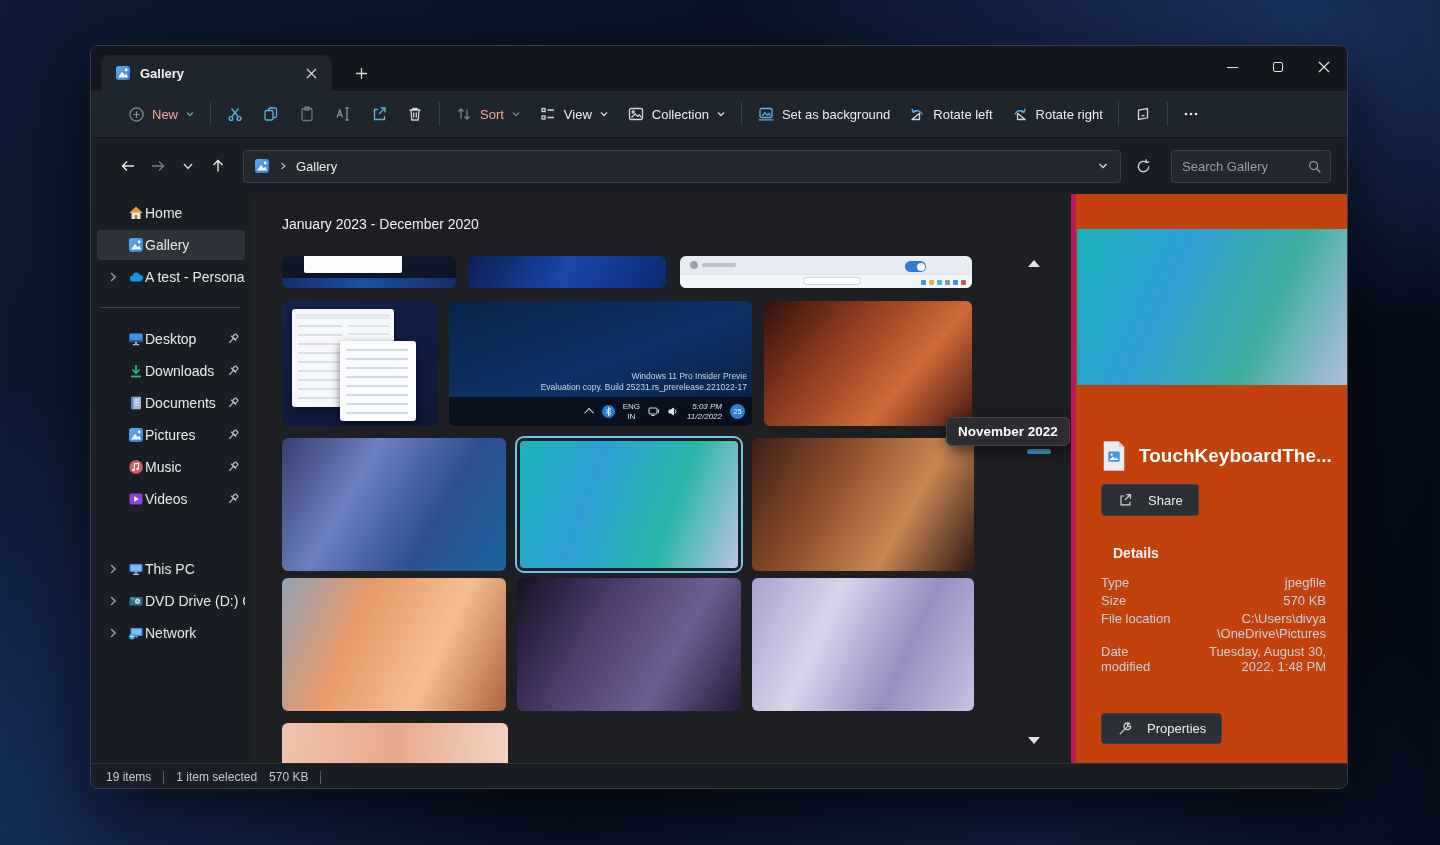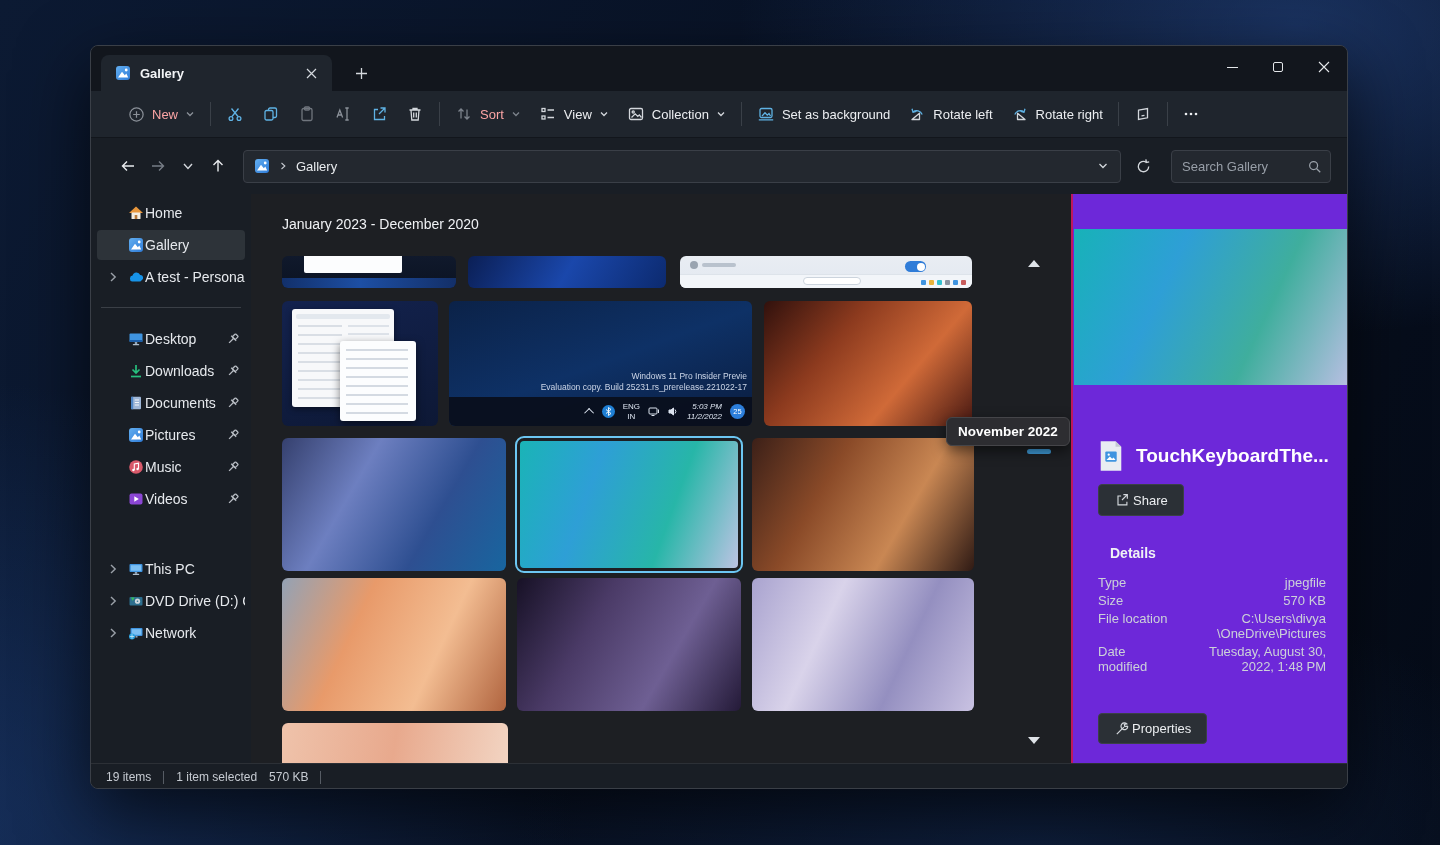--- a/index.html
+++ b/index.html
@@ -96,25 +96,25 @@
   .badge25 { width:15px; height:15px; border-radius:50%; background:#2c7edb; color:#fff; font-size:7.5px;
     display:flex; align-items:center; justify-content:center; }
   
   .rail-up, .rail-down { position:absolute; left:777px; width:0; height:0; border-left:6px solid transparent; border-right:6px solid transparent; }
   .rail-up { top:66px; border-bottom:7px solid #dfe3e8; }
   .rail-down { top:543px; border-top:7px solid #dfe3e8; }
   .rail-thumb { position:absolute; left:776px; top:255px; width:24px; height:5px; border-radius:3px; background:#3f9bd8; }
   .tooltip { position:absolute; left:695px; top:223px; background:#2d2d31; border:1px solid #454549; border-radius:6px;
     padding:6px 11px; font-size:13.5px; font-weight:bold; color:#fff; white-space:nowrap; box-shadow:0 5px 14px rgba(0,0,0,.55); }
   
-  .details { position:relative; width:278px; flex:none; background:#6d28d9; border-left:2px solid #be185d; }
+  .details { position:relative; width:278px; flex:none; background:#c2410c; border-left:5px solid #be185d; }
   .preview { position:absolute; left:1px; top:35px; width:276px; height:156px; }
   .d-titlerow { position:absolute; left:25px; top:246px; right:10px; display:flex; align-items:center; gap:12px; }
   .d-filename { font-size:19px; font-weight:bold; color:#fff; white-space:nowrap; overflow:hidden; }
-  .d-btn { position:absolute; left:25px; display:flex; align-items:center; gap:3px; padding:7px 15px;
+  .d-btn { position:absolute; left:25px; display:flex; align-items:center; gap:15px; padding:7px 15px;
     background:#2b3036; border:1px solid #3b4047; border-radius:4px; color:#eceef1; white-space:nowrap; }
   .d-share { top:290px; }
   .d-props { top:519px; }
   .d-heading { position:absolute; left:25px; top:351px; font-size:14px; font-weight:bold; color:#f0f2f5;padding-left:12px; }
   .d-rows { position:absolute; left:25px; top:381px; right:23px; }
   .d-row { display:flex; justify-content:space-between; gap:10px; margin-bottom:3px; font-size:13px; color:#ccd1d8; }
   .d-row .d-label { white-space:pre-line; }
   .d-row .d-value { text-align:right; white-space:pre-line; }
   
   .statusbar { height:27px; border-top:1px solid #2c3036; background:#191e25; display:flex; align-items:center;

